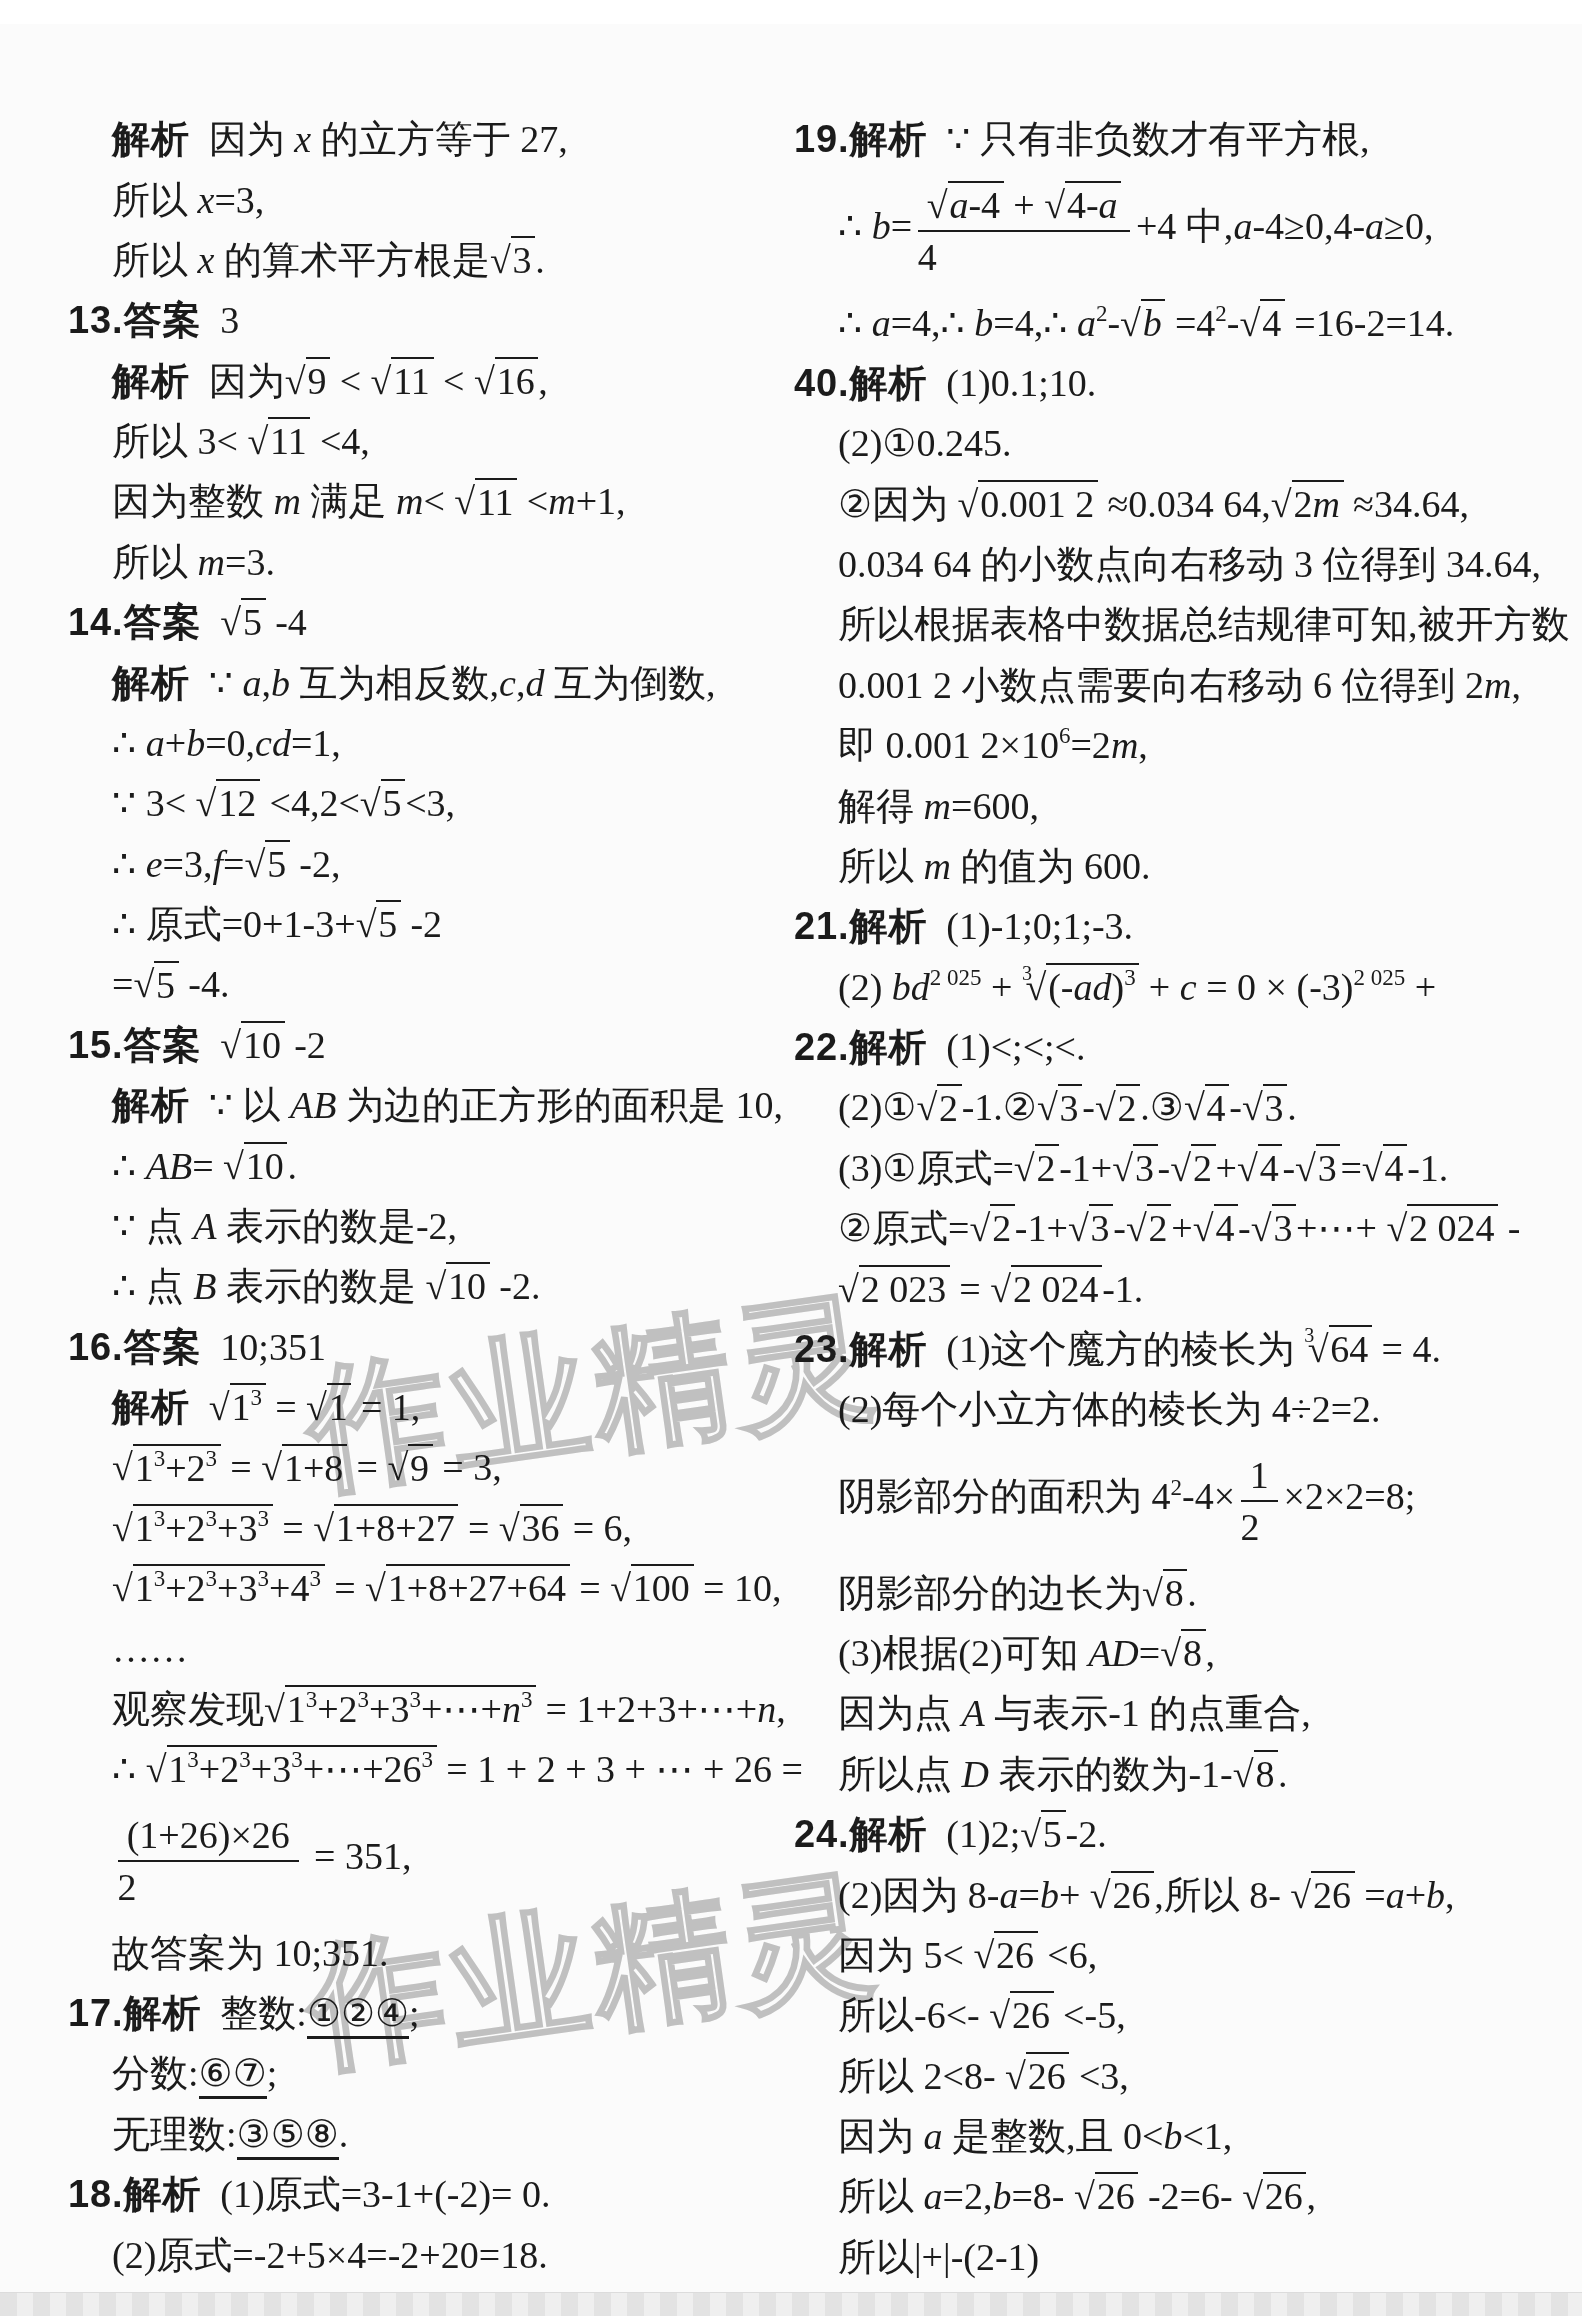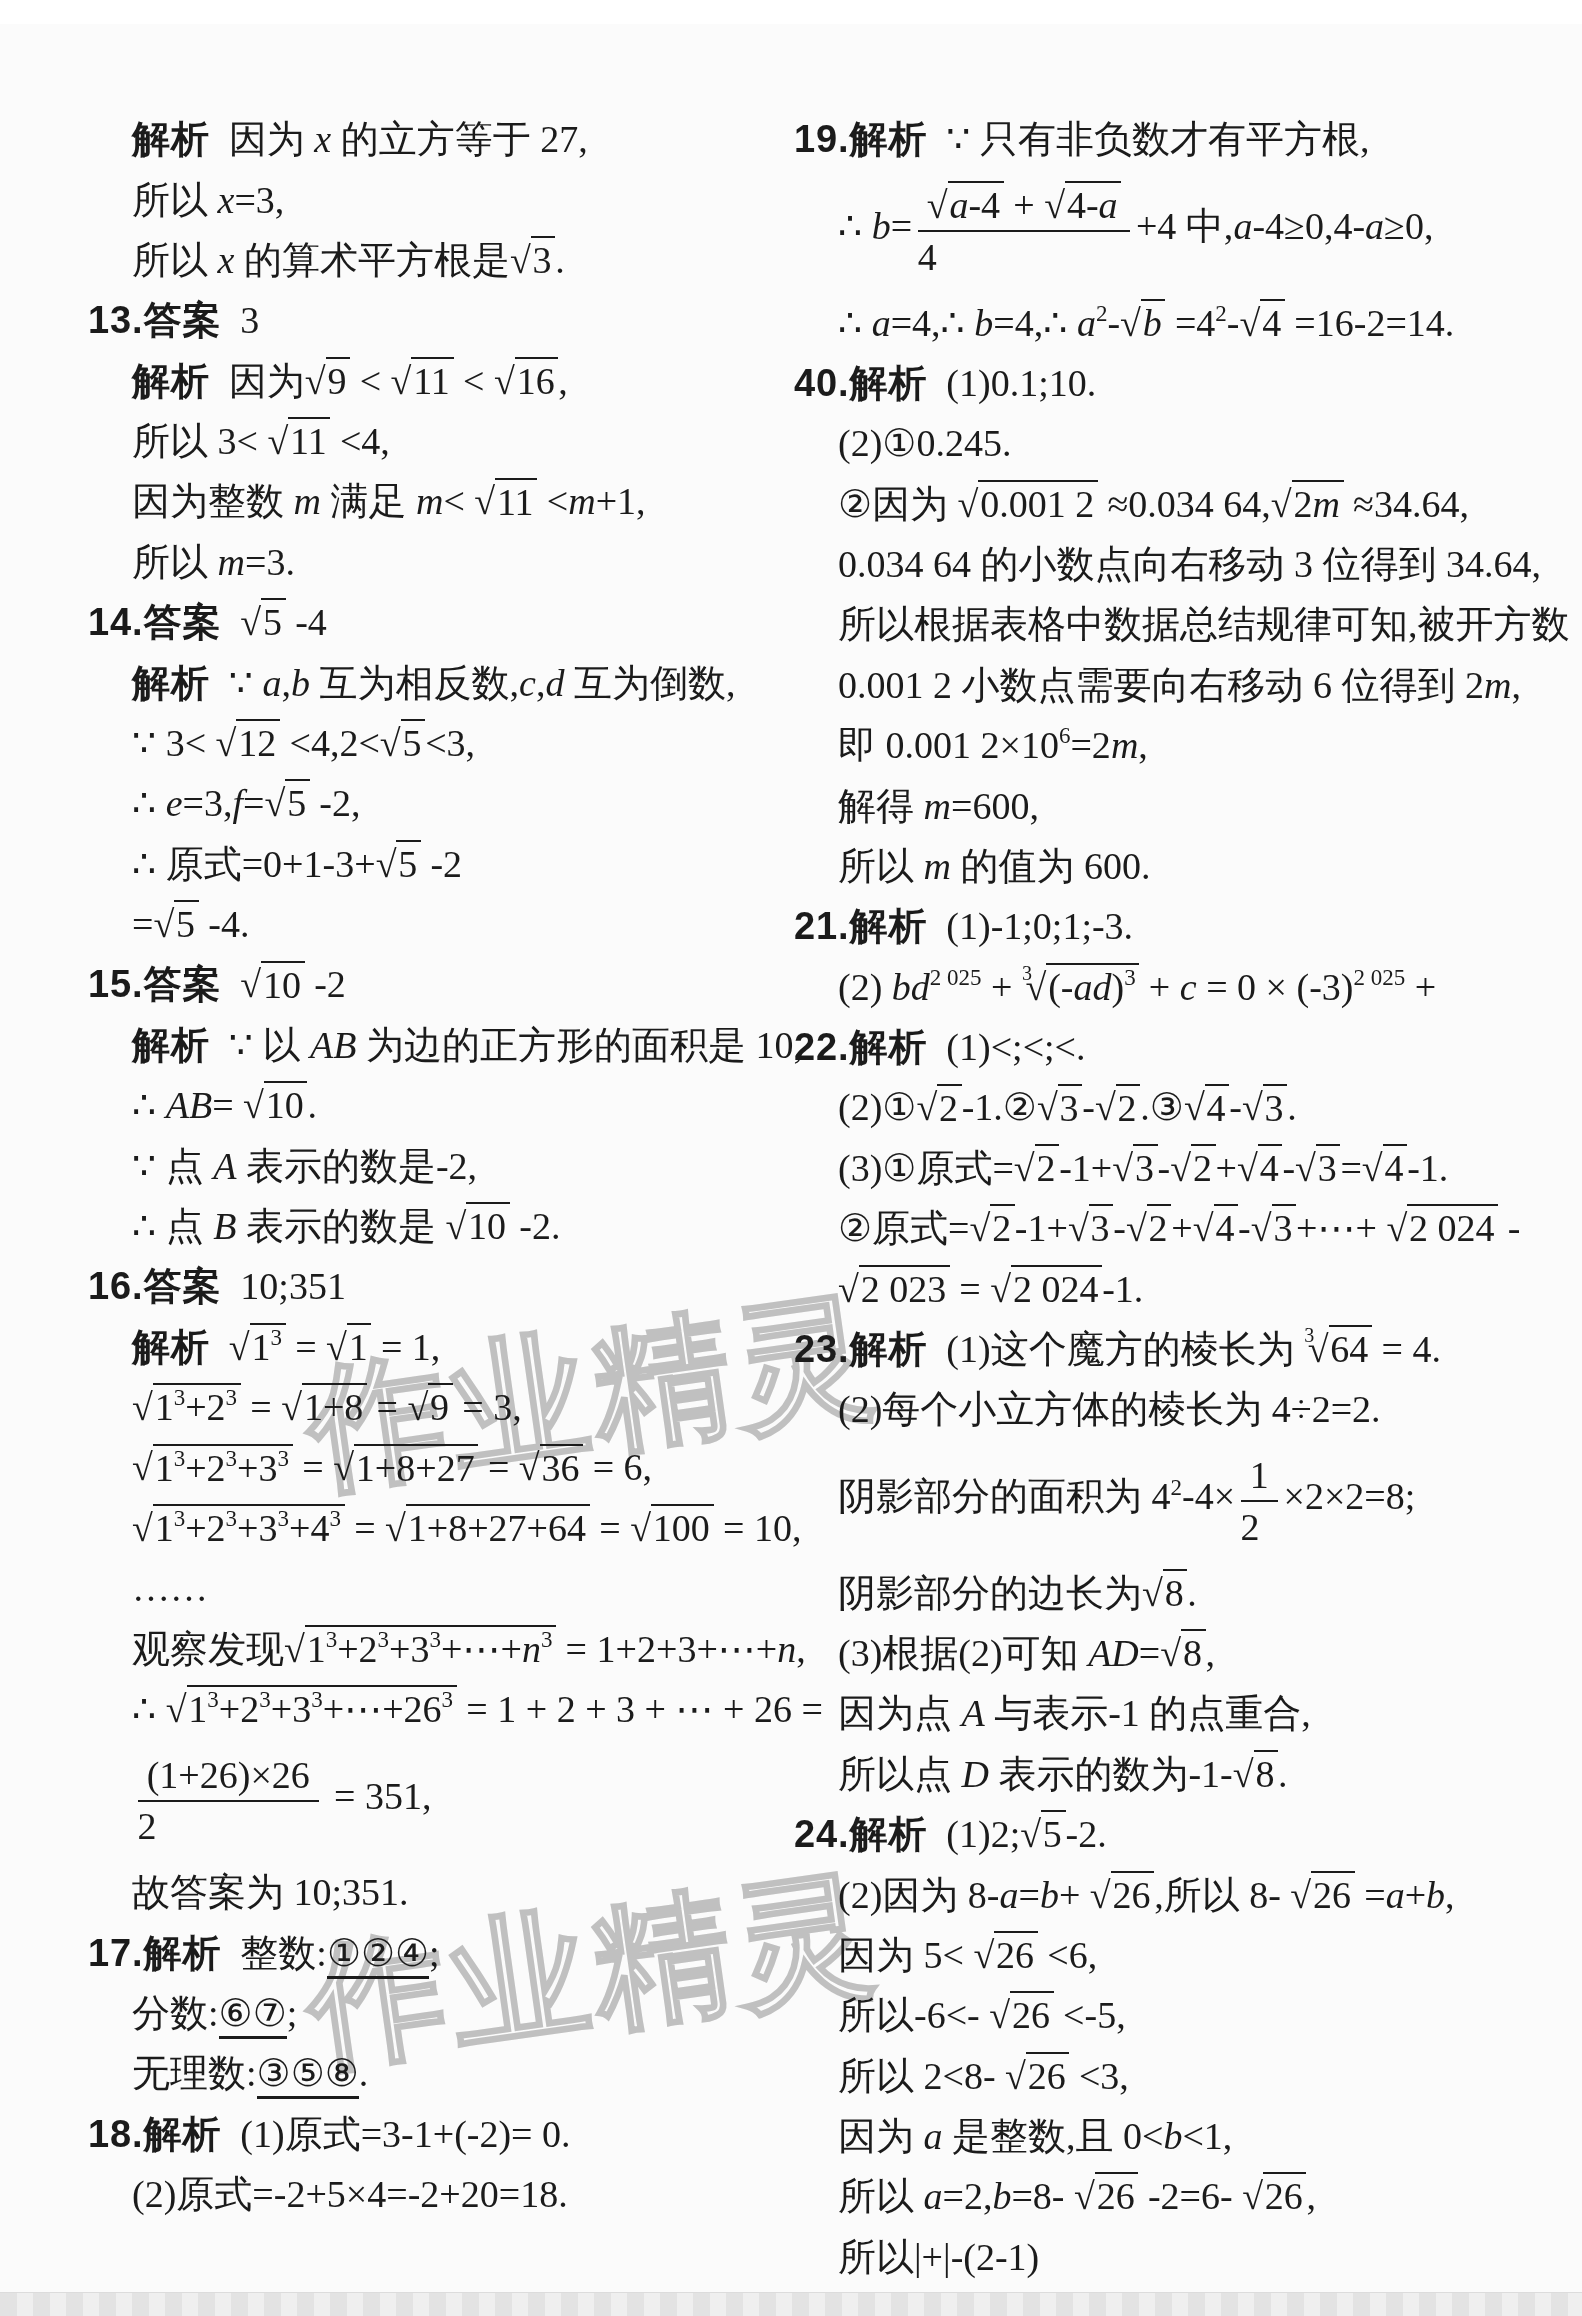--- a/index.html
+++ b/index.html
@@ -3,21 +3,21 @@
 <meta charset="utf-8">
 <style>
   html,body{margin:0;padding:0;}
   body{
     width:1583px;height:2317px;position:relative;overflow:hidden;
     background:#fdfdfd;color:#1b1b1b;
     font-family:"Liberation Serif","DejaVu Serif","DejaVu Sans",serif;
   }
   .page{position:absolute;inset:0;background:linear-gradient(#ffffff 0 24px,#fbfbfb 24px,#fbfbfb 100%);}
   .col{position:absolute;top:109px;}
-  .col-left{left:88px;width:725px;}
+  .col-left{left:68px;width:725px;}
   .col-right{left:794px;width:775px;}
   .line{font-size:38px;line-height:42px;padding:9.2px 0;white-space:pre;}
   .line.cont{padding-left:44px;}
   .line.tall{padding-top:14.8px;padding-bottom:14.8px;}
   .lbl{font-family:"Liberation Sans","DejaVu Sans",sans-serif;font-weight:700;letter-spacing:0.9px;}
   i.var{font-style:italic;font-family:"Liberation Serif","DejaVu Serif",serif;}
   sup{font-size:23px;line-height:0;vertical-align:14.8px;}
   sup.ridx{font-size:20px;vertical-align:20px;margin-right:-6.5px;}
   .sq{white-space:pre;}
   .bar{border-top:2.8px solid currentColor;padding:0.9px 3.7px 0 1.8px;}
@@ -53,20 +53,21 @@
       <div class="line cont"><span class="lbl">解析</span>  因为 <i class="var">x</i> 的立方等于 27,</div>
       <div class="line cont">所以 <i class="var">x</i>=3,</div>
       <div class="line cont">所以 <i class="var">x</i> 的算术平方根是<span class="sq">√<span class="bar">3</span></span>.</div>
       <div class="line"><span class="lbl">13.答案</span>  3</div>
       <div class="line cont"><span class="lbl">解析</span>  因为<span class="sq">√<span class="bar">9</span></span> &lt; <span class="sq">√<span class="bar">11</span></span> &lt; <span class="sq">√<span class="bar">16</span></span>,</div>
       <div class="line cont">所以 3&lt; <span class="sq">√<span class="bar">11</span></span> &lt;4,</div>
       <div class="line cont">因为整数 <i class="var">m</i> 满足 <i class="var">m</i>&lt; <span class="sq">√<span class="bar">11</span></span> &lt;<i class="var">m</i>+1,</div>
       <div class="line cont">所以 <i class="var">m</i>=3.</div>
       <div class="line"><span class="lbl">14.答案</span>  <span class="sq">√<span class="bar">5</span></span> -4</div>
       <div class="line cont"><span class="lbl">解析</span>  ∵ <i class="var">a</i>,<i class="var">b</i> 互为相反数,<i class="var">c</i>,<i class="var">d</i> 互为倒数,</div>
+      <div class="line cont">∴ <i class="var">a</i>+<i class="var">b</i>=0,<i class="var">cd</i>=1,</div>
       <div class="line cont">∵ 3&lt; <span class="sq">√<span class="bar">12</span></span> &lt;4,2&lt;<span class="sq">√<span class="bar">5</span></span>&lt;3,</div>
       <div class="line cont">∴ <i class="var">e</i>=3,<i class="var">f</i>=<span class="sq">√<span class="bar">5</span></span> -2,</div>
       <div class="line cont">∴ 原式=0+1-3+<span class="sq">√<span class="bar">5</span></span> -2</div>
       <div class="line cont">=<span class="sq">√<span class="bar">5</span></span> -4.</div>
       <div class="line"><span class="lbl">15.答案</span>  <span class="sq">√<span class="bar">10</span></span> -2</div>
       <div class="line cont"><span class="lbl">解析</span>  ∵ 以 <i class="var">AB</i> 为边的正方形的面积是 10,</div>
       <div class="line cont">∴ <i class="var">AB</i>= <span class="sq">√<span class="bar">10</span></span>.</div>
       <div class="line cont">∵ 点 <i class="var">A</i> 表示的数是-2,</div>
       <div class="line cont">∴ 点 <i class="var">B</i> 表示的数是 <span class="sq">√<span class="bar">10</span></span> -2.</div>
       <div class="line"><span class="lbl">16.答案</span>  10;351</div>

